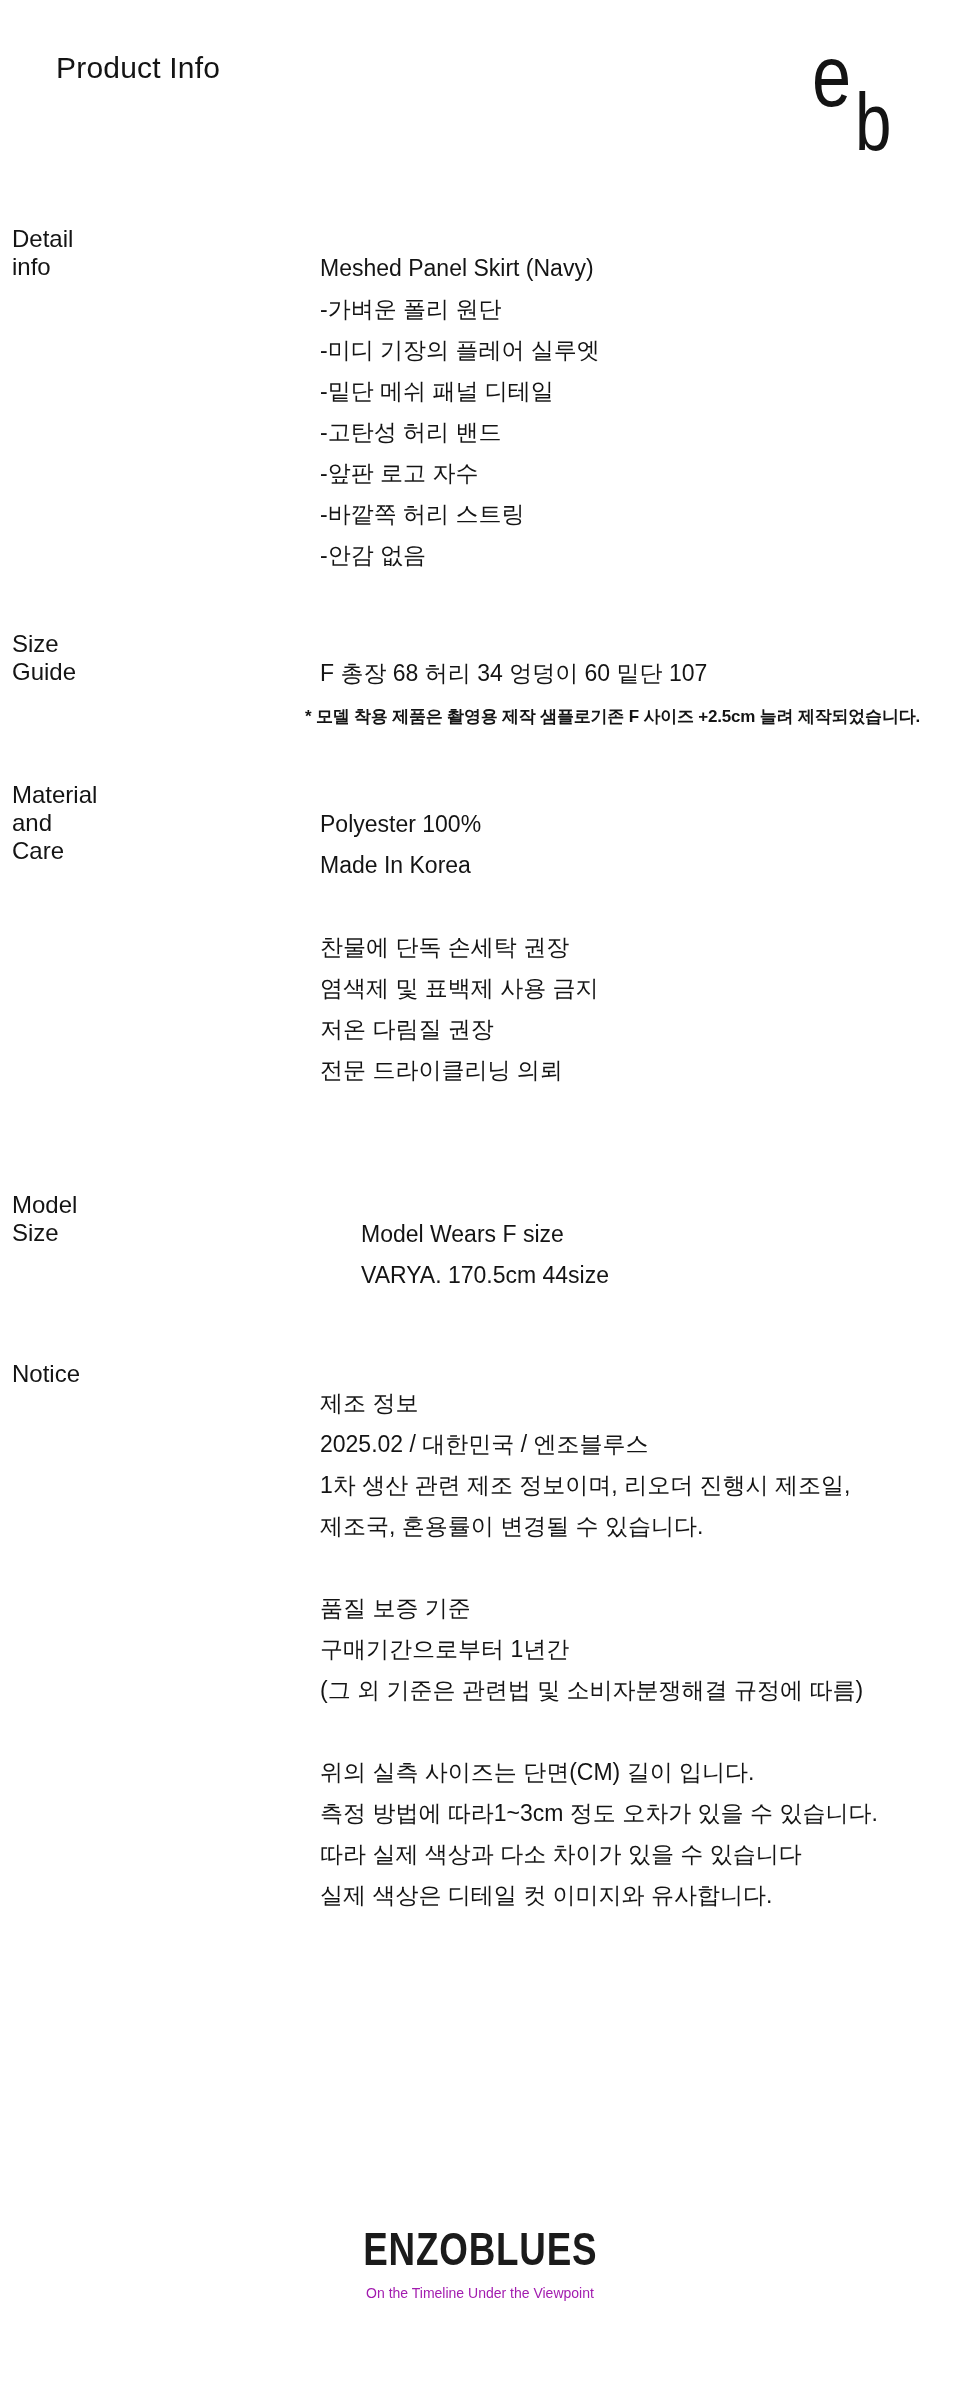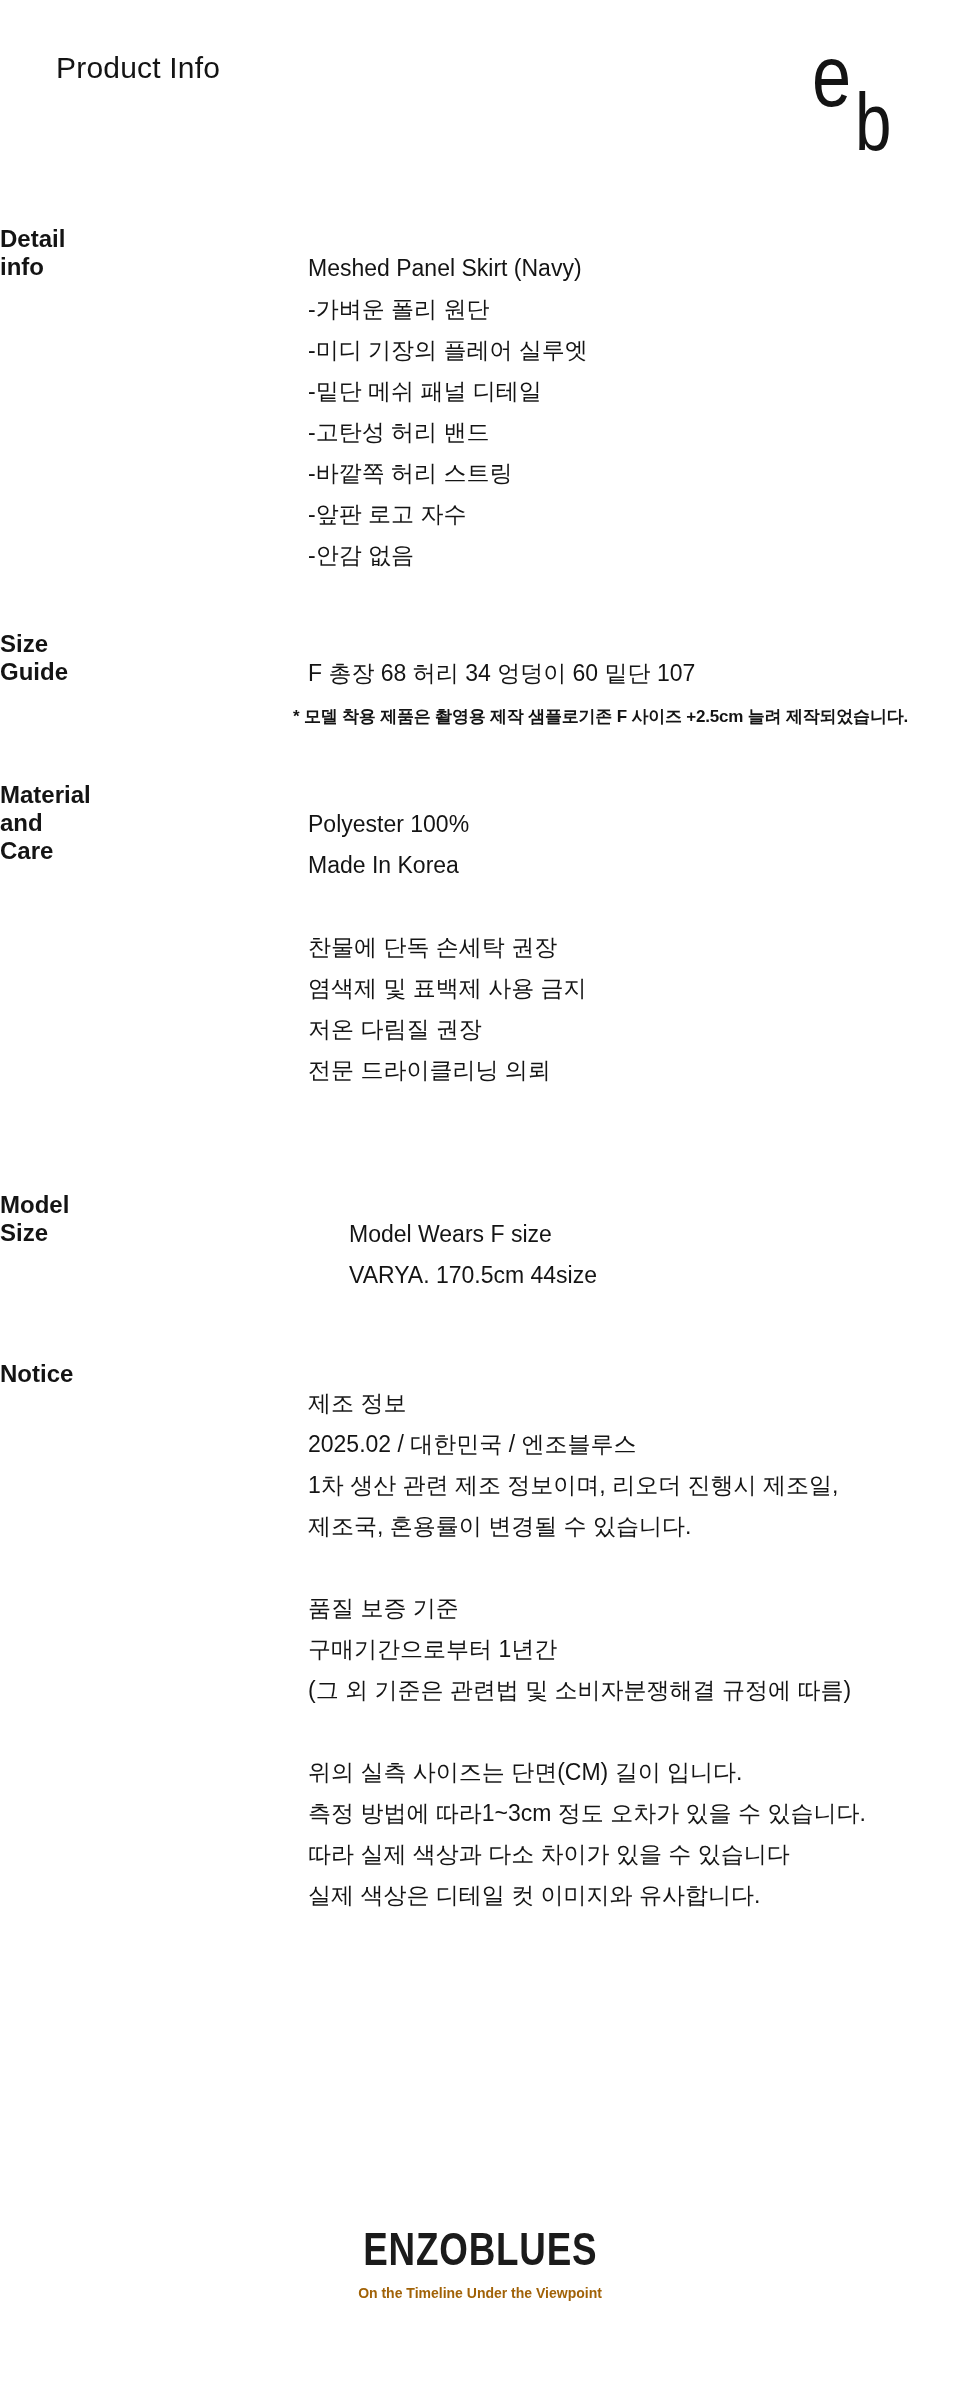--- a/index.html
+++ b/index.html
@@ -19,21 +19,21 @@
 
   .logo { position: absolute; left: 800px; top: 40px; width: 110px; height: 115px; }
   .logo span { position: absolute; line-height: 1; font-weight: 400; transform: scaleX(0.8); transform-origin: left top; }
   .logo-e { left: 12px; top: -8px; font-size: 88px; }
   .logo-b { left: 55px; top: 41px; font-size: 82px; }
 
   
   .sec { display: flex; align-items: flex-start; }
   .sec-label {
     width: 308px; box-sizing: border-box; 
-    font-size: 24px; line-height: 28px; font-weight: 700; flex-shrink: 0;
+    font-size: 24px; line-height: 28px; font-weight: 400; flex-shrink: 0; margin-left: 12px;
   }
   .sec-content { font-size: 23px; line-height: 41px; font-weight: 400; margin-top: 23px; }
   .sec-content p { margin: 0 0 41px 0; }
   .sec-content p:last-child { margin-bottom: 0; }
   .line { display: block; }
 
   .sec-detail   { margin-top: 139px; }
   .sec-size     { margin-top: 54px; }
   .sec-material { margin-top: 51px; }
   .sec-model    { margin-top: 100px; gap: 41px; }
@@ -46,21 +46,21 @@
   }
 
   
   .footer { margin-top: 310px; text-align: center; padding-bottom: 150px; }
   .brand-wordmark {
     display: inline-block;
     font-size: 46px; line-height: 46px; font-weight: 800; letter-spacing: 1px;
     transform: scaleX(0.8); transform-origin: center top;
     color: #1b1b1b;
   }
-  .brand-tagline { margin-top: 12px; font-size: 14px; line-height: 18px; font-weight: 700; color: #a16207; }
+  .brand-tagline { margin-top: 12px; font-size: 14px; line-height: 18px; font-weight: 400; color: #a21caf; }
 </style>
 </head>
 <body>
 
 <div class="page">
 
   <div class="header">
     <div class="page-title">Product Info</div>
     <div class="logo">
       <span class="logo-e">e</span>
@@ -72,22 +72,22 @@
     <div class="sec-label">
       <span class="line">Detail</span>
       <span class="line">info</span>
     </div>
     <div class="sec-content">
       <span class="line">Meshed Panel Skirt (Navy)</span>
       <span class="line">-가벼운 폴리 원단</span>
       <span class="line">-미디 기장의 플레어 실루엣</span>
       <span class="line">-밑단 메쉬 패널 디테일</span>
       <span class="line">-고탄성 허리 밴드</span>
+      <span class="line">-앞판 로고 자수</span>
       <span class="line">-바깥쪽 허리 스트링</span>
-      <span class="line">-앞판 로고 자수</span>
       <span class="line">-안감 없음</span>
     </div>
   </div>
 
   <div class="sec sec-size">
     <div class="sec-label">
       <span class="line">Size</span>
       <span class="line">Guide</span>
     </div>
     <div class="sec-content">

